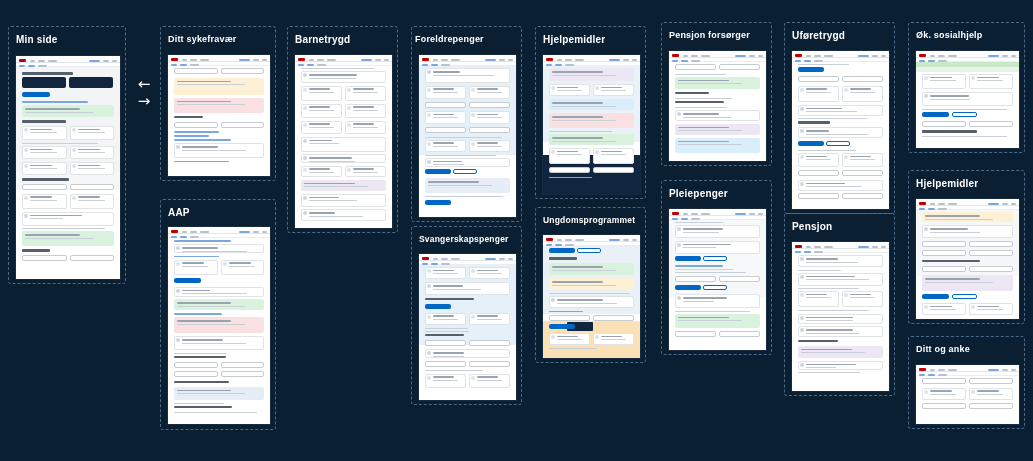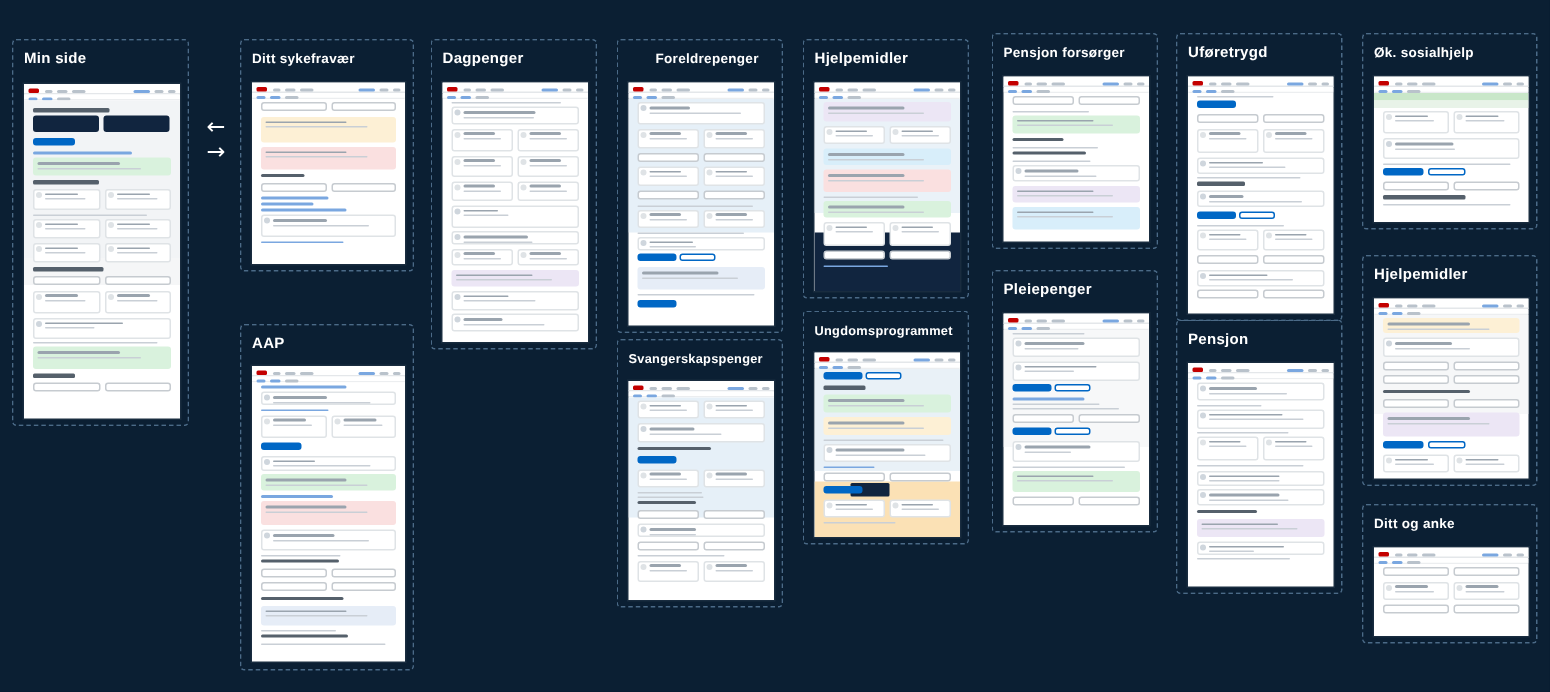--- a/index.html
+++ b/index.html
@@ -188,21 +188,21 @@
           <div class="line" style="left:6px;top:172.2px;width:83px;height:1px;"></div>
           <div class="pill" style="left:6px;top:175.39999999999998px;width:92px;height:15px;background:#d9f2dd;border-radius:2px;"></div>
           <div class="line dk" style="left:9px;top:178.39999999999998px;width:55px;"></div>
           <div class="line" style="left:9px;top:181.89999999999998px;width:69px;height:1px;"></div>
           <div class="line hd" style="left:6px;top:193.39999999999998px;width:28px;"></div>
           <div class="sel" style="left:6px;top:199.39999999999998px;width:44.5px;height:6px;"></div>
           <div class="sel" style="left:53.5px;top:199.39999999999998px;width:44.5px;height:6px;"></div>
         </div>
       </div>
     </div>
-    <div class="frame" style="left:160px;top:216px;width:116px;height:231px;">
+    <div class="frame" style="left:160px;top:199px;width:116px;height:231px;">
       <div class="frame-title" style="left:7px;top:8px;font-size:10px;">AAP</div>
       <div class="shot" style="left:7px;top:27px;width:102px;height:197px;">
         <div class="shot-inner">
           <div class="navbar" style="height:7px;"></div>
           <div class="logo" style="left:3px;top:2.5px;width:7px;height:3px;"></div>
           <div class="navlink" style="left:14px;top:3.5px;width:5px;"></div>
           <div class="navlink" style="left:22px;top:3.5px;width:7px;"></div>
           <div class="navlink" style="left:32px;top:3.5px;width:9px;"></div>
           <div class="navlink" style="right:20px;top:3.5px;width:11px;background:#7aa7e0;"></div>
           <div class="navlink" style="right:11px;top:3.5px;width:6px;"></div>
@@ -251,21 +251,21 @@
           <div class="pill" style="left:6px;top:159.7px;width:90px;height:13px;background:#e6edf7;border-radius:2px;"></div>
           <div class="line dk" style="left:9px;top:162.7px;width:54px;"></div>
           <div class="line" style="left:9px;top:166.2px;width:68px;height:1px;"></div>
           <div class="line" style="left:6px;top:175.7px;width:50px;height:1px;"></div>
           <div class="line hd" style="left:6px;top:178.89999999999998px;width:58px;"></div>
           <div class="line" style="left:6px;top:184.89999999999998px;width:83px;height:1px;"></div>
         </div>
       </div>
     </div>
     <div class="frame" style="left:287px;top:26px;width:111px;height:207px;">
-      <div class="frame-title" style="left:7px;top:8px;font-size:10px;">Dagpenger</div>
+      <div class="frame-title" style="left:7px;top:8px;font-size:10px;">Barnetrygd</div>
       <div class="shot" style="left:7px;top:28px;width:97px;height:173px;">
         <div class="shot-inner">
           <div class="navbar" style="height:7px;"></div>
           <div class="logo" style="left:3px;top:2.5px;width:7px;height:3px;"></div>
           <div class="navlink" style="left:14px;top:3.5px;width:5px;"></div>
           <div class="navlink" style="left:22px;top:3.5px;width:7px;"></div>
           <div class="navlink" style="left:32px;top:3.5px;width:9px;"></div>
           <div class="navlink" style="right:20px;top:3.5px;width:11px;background:#7aa7e0;"></div>
           <div class="navlink" style="right:11px;top:3.5px;width:6px;"></div>
           <div class="navlink" style="right:3px;top:3.5px;width:5px;"></div>
@@ -326,21 +326,21 @@
           <div class="line dk" style="left:14px;top:141.7px;width:30px;"></div>
           <div class="line" style="left:14px;top:145.2px;width:48px;height:1px;"></div>
           <div class="card" style="left:6px;top:154.2px;width:85px;height:12px;"></div>
           <div class="ic" style="left:8px;top:156.2px;width:4px;height:4px;background:#cfd6dd;"></div>
           <div class="line dk" style="left:14px;top:157.2px;width:26px;"></div>
           <div class="line" style="left:14px;top:160.7px;width:54px;height:1px;"></div>
         </div>
       </div>
     </div>
     <div class="frame" style="left:411px;top:26px;width:111px;height:196px;">
-      <div class="frame-title" style="left:25px;top:8px;font-size:9px;">Foreldrepenger</div>
+      <div class="frame-title" style="left:3px;top:8px;font-size:9px;">Foreldrepenger</div>
       <div class="shot" style="left:7px;top:28px;width:97px;height:162px;">
         <div class="shot-inner">
           <div class="navbar" style="height:7px;"></div>
           <div class="logo" style="left:3px;top:2.5px;width:7px;height:3px;"></div>
           <div class="navlink" style="left:14px;top:3.5px;width:5px;"></div>
           <div class="navlink" style="left:22px;top:3.5px;width:7px;"></div>
           <div class="navlink" style="left:32px;top:3.5px;width:9px;"></div>
           <div class="navlink" style="right:20px;top:3.5px;width:11px;background:#7aa7e0;"></div>
           <div class="navlink" style="right:11px;top:3.5px;width:6px;"></div>
           <div class="navlink" style="right:3px;top:3.5px;width:5px;"></div>

